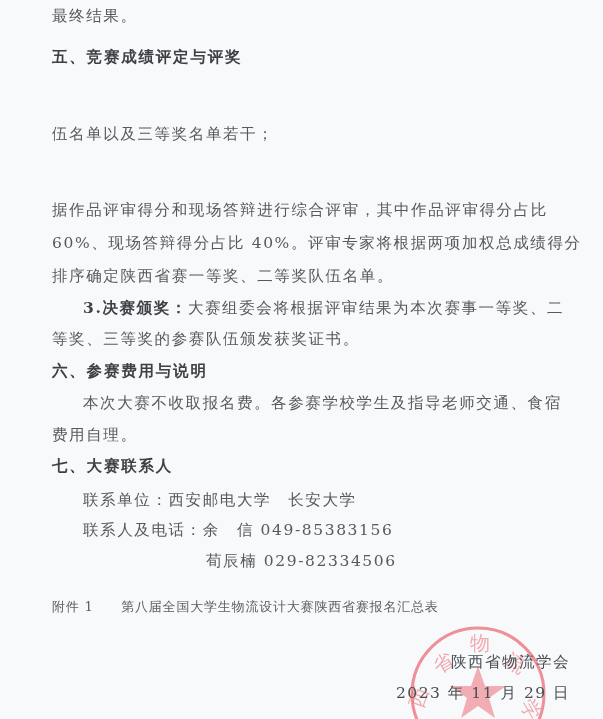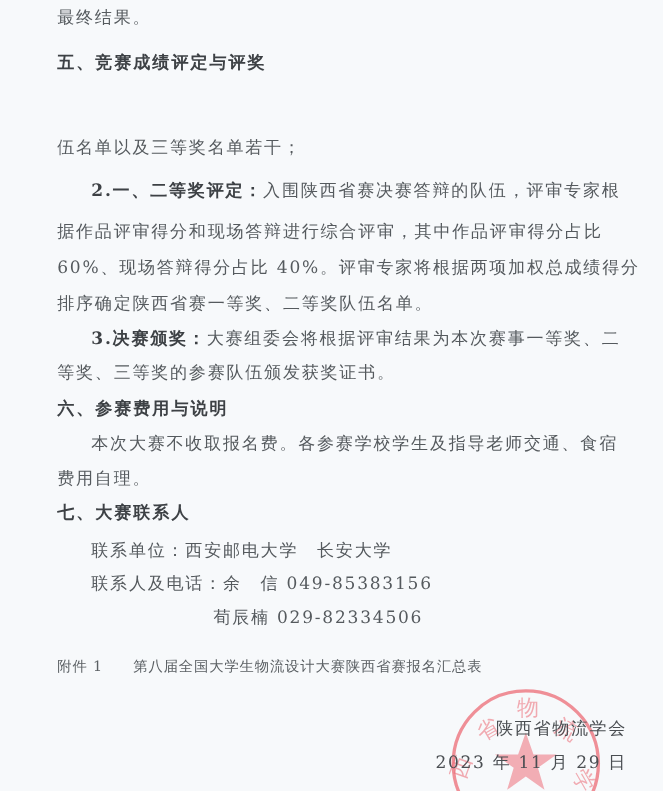--- a/index.html
+++ b/index.html
@@ -37,21 +37,21 @@
     .bold {
       font-weight: bold;
       color: #3d4145;
     }
     .small {
       font-size: 13px;
       letter-spacing: 0.8px;
       color: #5b6064;
     }
     .contact { left: 83px; }
-    .phone2 { left: 194px; }
+    .phone2 { left: 206px; }
     .sig {
       position: absolute;
       font-size: 15.5px;
       letter-spacing: 1.5px;
       white-space: nowrap;
       color: #4a4e52;
     }
     .stamp {
       position: absolute;
       left: 408px;
@@ -64,23 +64,20 @@
 <body>
 
 <div class="page">
 
   <div class="line" style="top:6px;">最终结果。</div>
 
   <div class="line heading" style="top:47px;">五、竞赛成绩评定与评奖</div>
 
   <div class="line" style="top:124px;">伍名单以及三等奖名单若干；</div>
 
-  <div class="line indent" style="top:163px;">
-    <span class="bold">2.一、二等奖评定：</span><span>入围陕西省赛决赛答辩的队伍，评审专家根</span>
-  </div>
   <div class="line" style="top:200px;">据作品评审得分和现场答辩进行综合评审，其中作品评审得分占比</div>
   <div class="line" style="top:233px;text-align:center;">60%、现场答辩得分占比 40%。评审专家将根据两项加权总成绩得分</div>
   <div class="line" style="top:266px;">排序确定陕西省赛一等奖、二等奖队伍名单。</div>
 
   <div class="line indent" style="top:298px;">
     <span class="bold">3.决赛颁奖：</span><span>大赛组委会将根据评审结果为本次赛事一等奖、二</span>
   </div>
   <div class="line" style="top:329px;">等奖、三等奖的参赛队伍颁发获奖证书。</div>
 
   <div class="line heading" style="top:361px;">六、参赛费用与说明</div>

